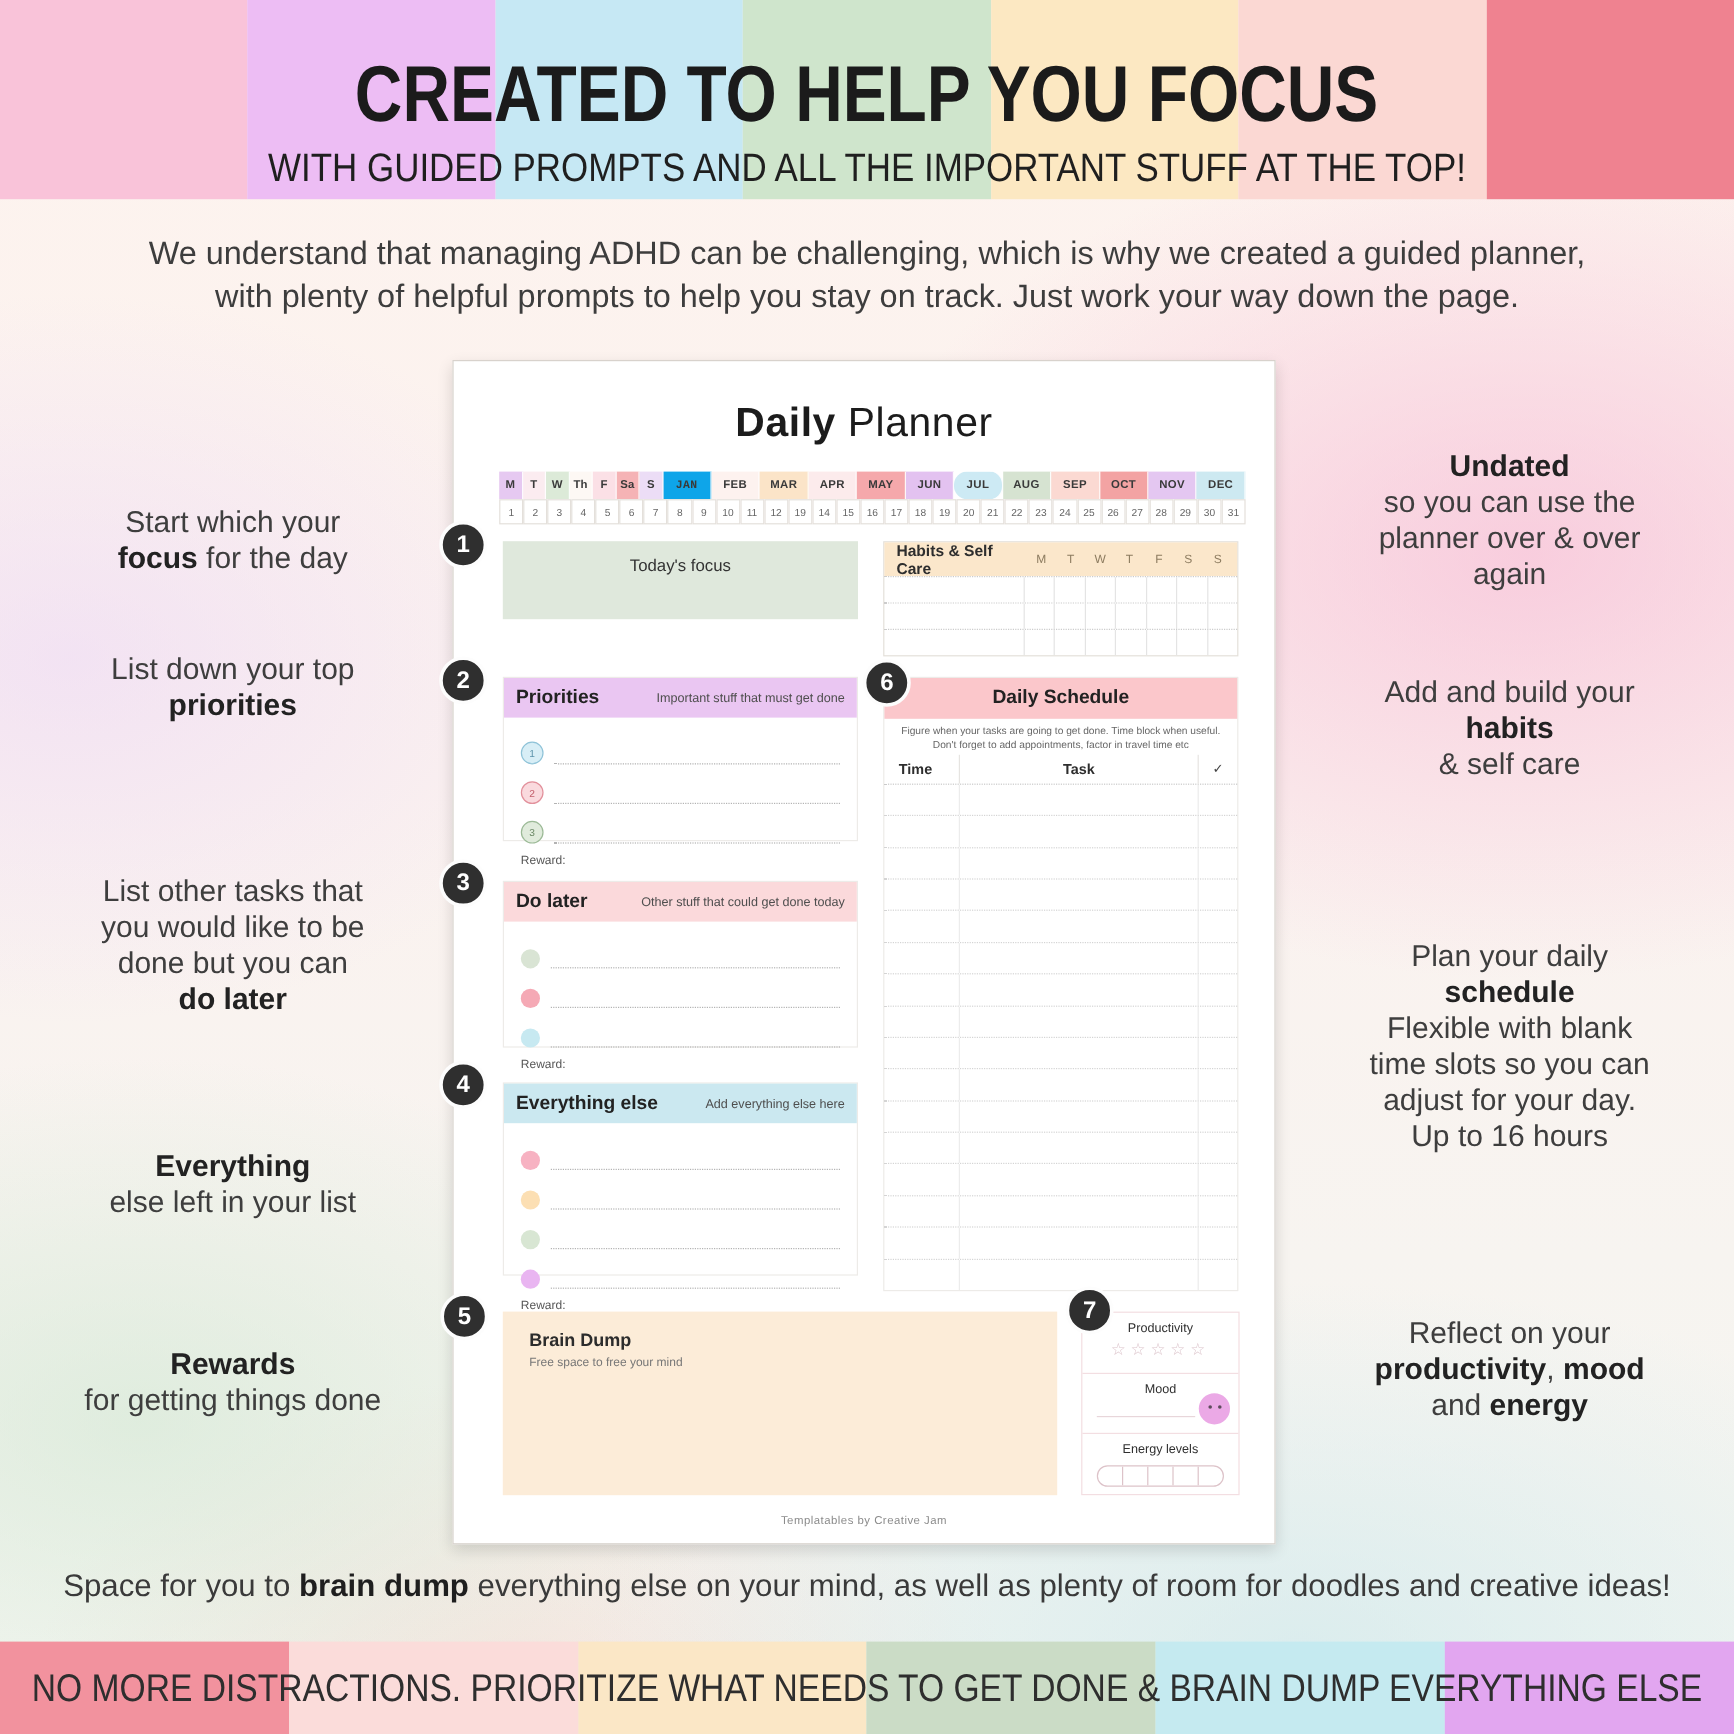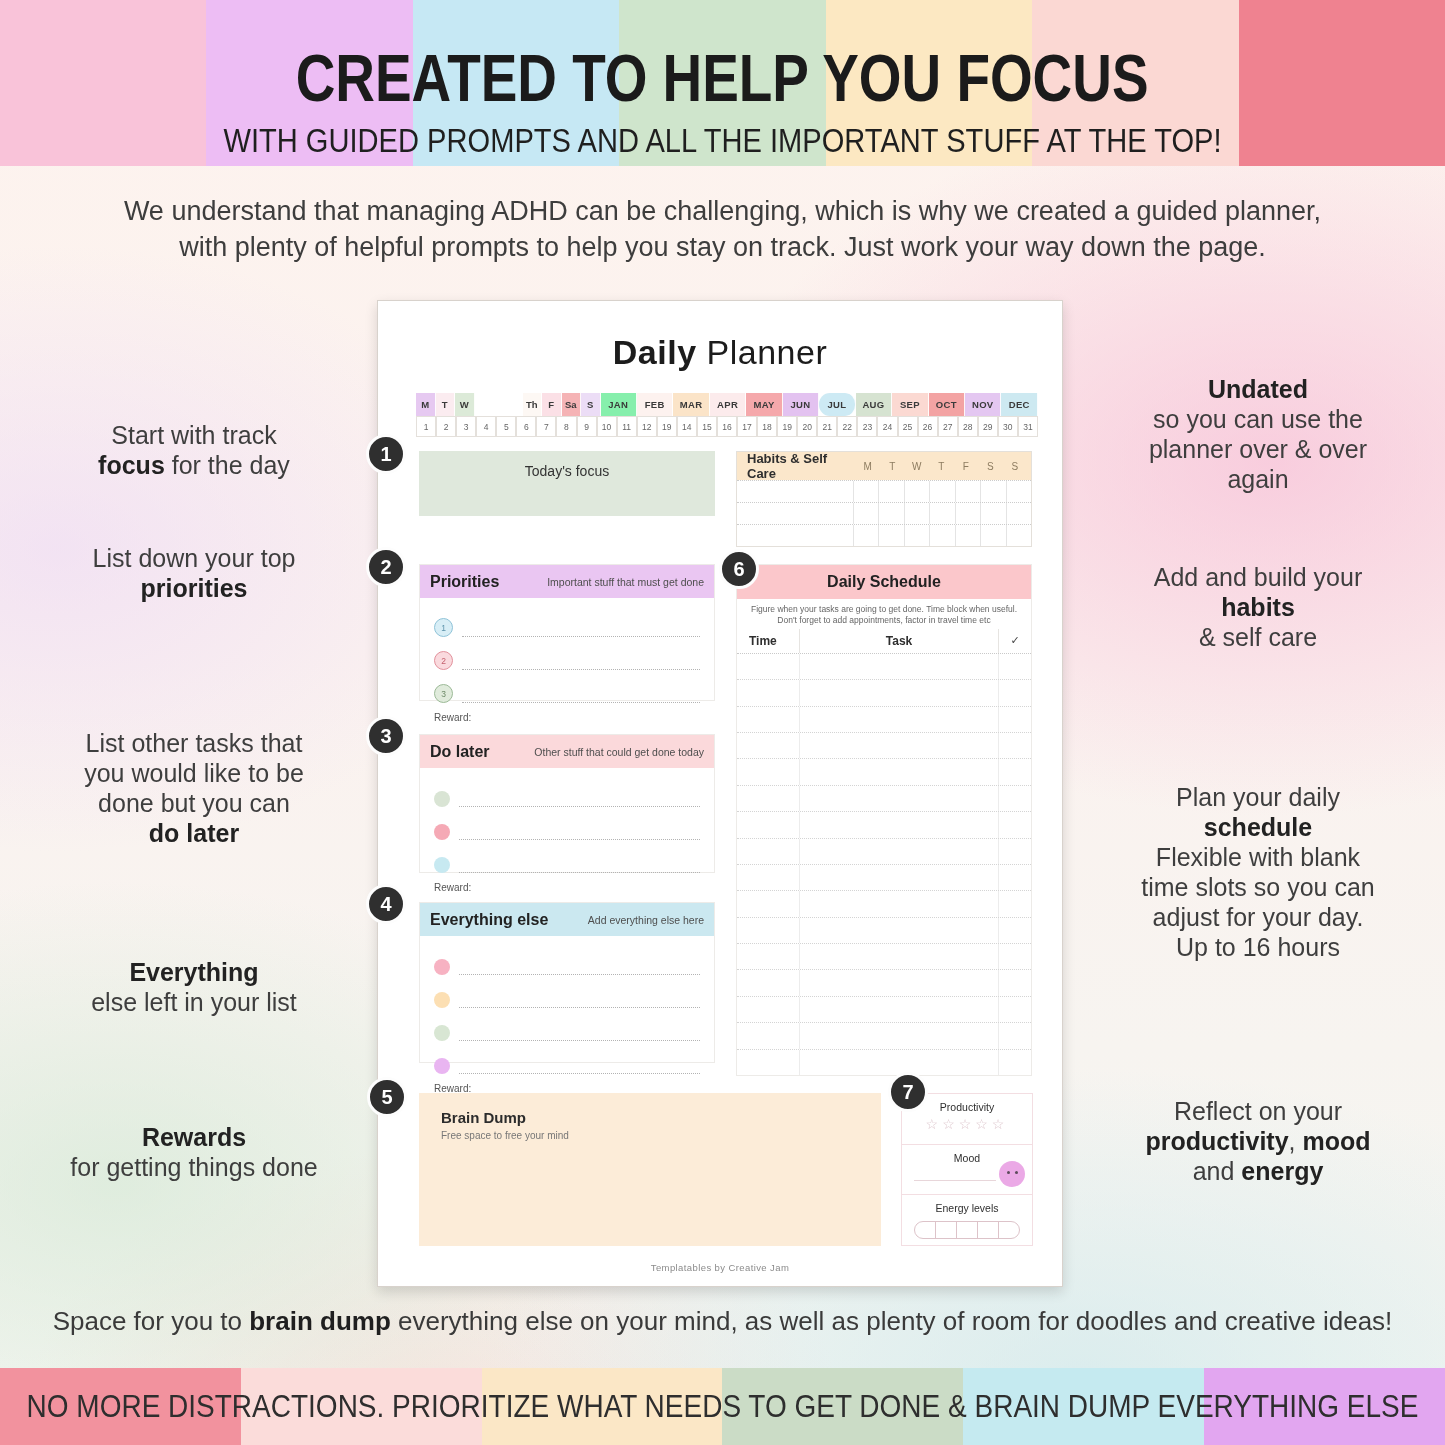--- a/index.html
+++ b/index.html
@@ -128,21 +128,21 @@
     </div>
   <div class="banner-overlay overlay-top">
     <div class="main-title">CREATED TO HELP YOU FOCUS</div>
     <div class="main-subtitle">WITH GUIDED PROMPTS AND ALL THE IMPORTANT STUFF AT THE TOP!</div>
   </div>
 
   <div class="intro">We understand that managing ADHD can be challenging, which is why we created a guided planner,
 with plenty of helpful prompts to help you stay on track. Just work your way down the page.</div>
 
   <div class="note note-l nl1">
-      <div><span>Start with track</span></div>
+      <div><span>Start which your</span></div>
       <div><b>focus</b><span> for the day</span></div>
     </div>
   <div class="note note-l nl2">
       <div><span>List down your top</span></div>
       <div><b>priorities</b></div>
     </div>
   <div class="note note-l nl3">
       <div><span>List other tasks that</span></div>
       <div><span>you would like to be</span></div>
       <div><span>done but you can</span></div>
@@ -188,28 +188,28 @@
         <div><b>Daily</b><span> Planner</span></div>
       </div>
 
     <div class="cal">
       <div class="cal-row1">
         <span style="display:flex">
 
         <div class="cal-cell day-cell" style="background: rgb(230, 201, 241);">M</div>
             <div class="cal-cell day-cell" style="background: rgb(251, 236, 240);">T</div>
             <div class="cal-cell day-cell" style="background: rgb(220, 234, 216);">W</div>
-            <div class="cal-cell day-cell" style="background: rgb(253, 248, 244); margin-left: 48px;">Th</div>
+            <div class="cal-cell day-cell" style="background: rgb(253, 248, 244);">Th</div>
             <div class="cal-cell day-cell" style="background: rgb(251, 224, 230);">F</div>
             <div class="cal-cell day-cell" style="background: rgb(245, 179, 181);">Sa</div>
             <div class="cal-cell day-cell" style="background: rgb(236, 221, 246);">S</div>
           </span>
         <span style="display:flex;flex:1">
 
-        <div class="cal-cell month-cell" style="background: #86efac;">JAN</div>
+        <div class="cal-cell month-cell" style="background: #0ea5e9; font-family: Liberation Mono, monospace;">JAN</div>
             <div class="cal-cell month-cell" style="background: rgb(253, 242, 239);">FEB</div>
             <div class="cal-cell month-cell" style="background: rgb(251, 228, 200);">MAR</div>
             <div class="cal-cell month-cell" style="background: rgb(252, 235, 236);">APR</div>
             <div class="cal-cell month-cell" style="background: rgb(245, 168, 171);">MAY</div>
             <div class="cal-cell month-cell" style="background: rgb(227, 194, 240);">JUN</div>
             <div class="cal-cell month-cell" style="background: rgb(205, 234, 244); border-radius: 11px;">JUL</div>
             <div class="cal-cell month-cell" style="background: rgb(214, 227, 209);">AUG</div>
             <div class="cal-cell month-cell" style="background: rgb(251, 217, 210);">SEP</div>
             <div class="cal-cell month-cell" style="background: rgb(243, 163, 163);">OCT</div>
             <div class="cal-cell month-cell" style="background: rgb(228, 199, 241);">NOV</div>

